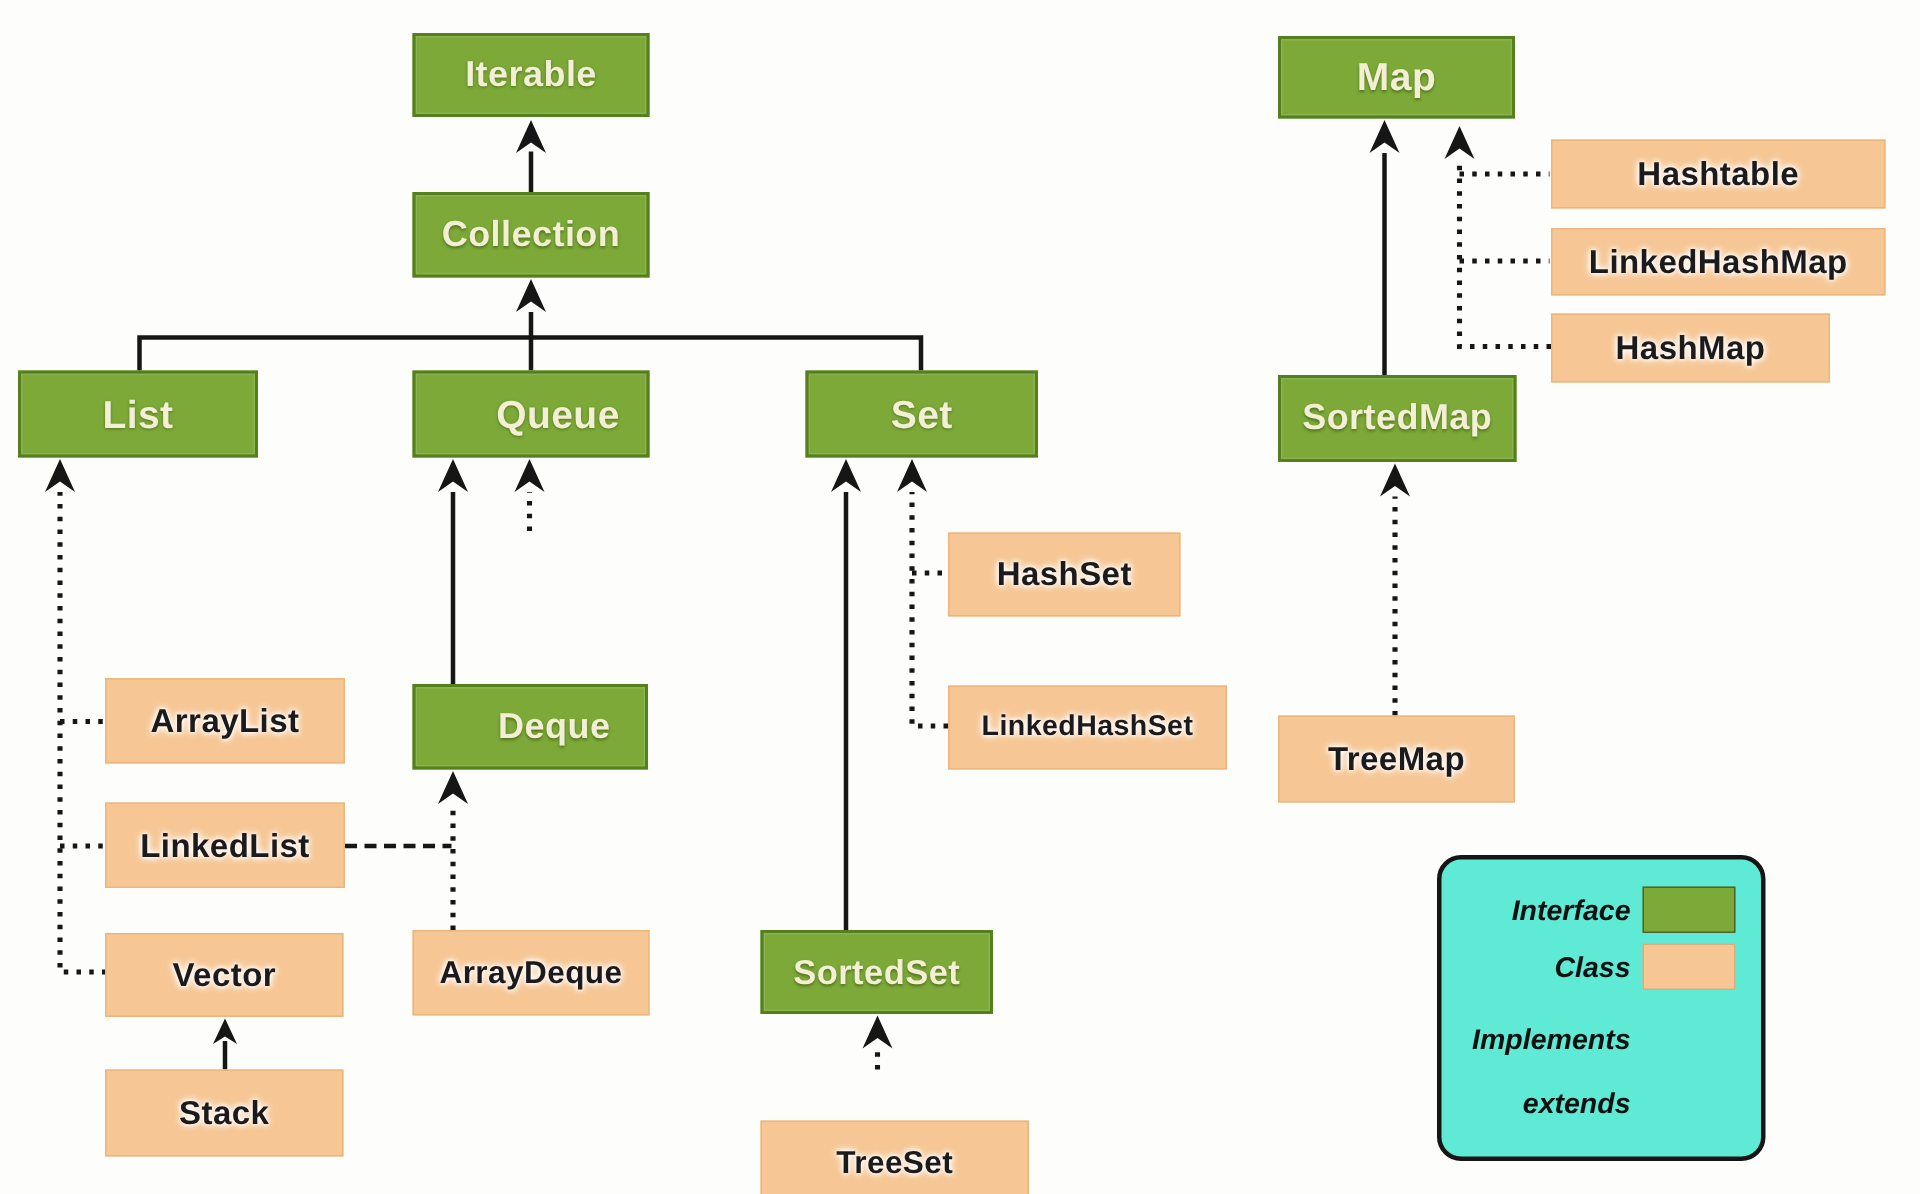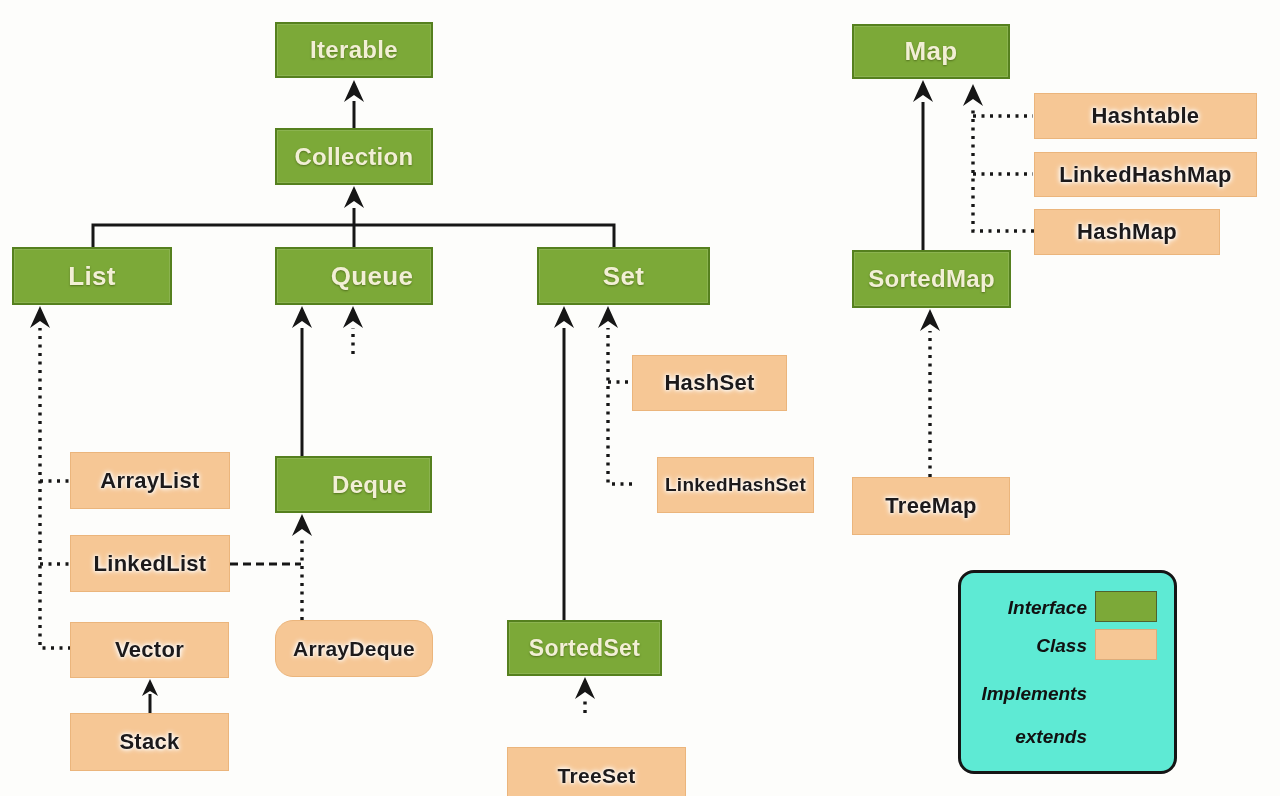--- a/index.html
+++ b/index.html
@@ -104,33 +104,33 @@
     <path class="dt" d="M1123,704 V689"></path>
     <polygon class="hd" points="1123,667 1113,689 1123,682 1133,689"></polygon>
     <path class="sl" d="M1123,753 V733"></path>
     <polygon class="hd" points="1123,711 1113,733 1123,726 1133,733"></polygon>
   </svg>
 
   <div class="node iface" style="left:275px;top:22px;width:158px;height:56px;">Iterable</div>
   <div class="node iface" style="left:275px;top:128px;width:158px;height:57px;">Collection</div>
   <div class="node iface fs26" style="left:12px;top:247px;width:160px;height:58px;">List</div>
   <div class="node iface fs26" style="left:275px;top:247px;width:158px;height:58px;padding-left:36px;">Queue</div>
-  <div class="node iface fs26" style="left:537px;top:247px;width:173px;height:58px;">Set</div>
+  <div class="node iface fs26" style="left:537px;top:247px;width:155px;height:58px;">Set</div>
   <div class="node iface fs26" style="left:852px;top:24px;width:158px;height:55px;">Map</div>
   <div class="node iface" style="left:275px;top:456px;width:157px;height:57px;padding-left:32px;">Deque</div>
   <div class="node iface fs23" style="left:507px;top:620px;width:155px;height:56px;">SortedSet</div>
   <div class="node iface" style="left:852px;top:250px;width:159px;height:58px;">SortedMap</div>
 
   <div class="node cls" style="left:70px;top:452px;width:160px;height:57px;">ArrayList</div>
   <div class="node cls" style="left:70px;top:535px;width:160px;height:57px;">LinkedList</div>
   <div class="node cls" style="left:70px;top:622px;width:159px;height:56px;">Vector</div>
   <div class="node cls" style="left:70px;top:713px;width:159px;height:58px;">Stack</div>
-  <div class="node cls fs21" style="left:275px;top:620px;width:158px;height:57px;border-radius:18px;">ArrayDeque</div>
+  <div class="node cls fs21" style="left:275px;top:620px;width:158px;height:57px;">ArrayDeque</div>
   <div class="node cls" style="left:632px;top:355px;width:155px;height:56px;">HashSet</div>
-  <div class="node cls fs19" style="left:657px;top:457px;width:157px;height:56px;">LinkedHashSet</div>
+  <div class="node cls fs19" style="left:632px;top:457px;width:186px;height:56px;">LinkedHashSet</div>
   <div class="node cls fs21" style="left:507px;top:747px;width:179px;height:58px;">TreeSet</div>
   <div class="node cls" style="left:1034px;top:93px;width:223px;height:46px;">Hashtable</div>
   <div class="node cls" style="left:1034px;top:152px;width:223px;height:45px;">LinkedHashMap</div>
   <div class="node cls" style="left:1034px;top:209px;width:186px;height:46px;">HashMap</div>
   <div class="node cls" style="left:852px;top:477px;width:158px;height:58px;">TreeMap</div>
 
   <div id="legend">
     <span class="lg-label" style="top:24px;">Interface</span>
     <span class="swatch sw-iface" style="top:18px;"></span>
     <span class="lg-label" style="top:62px;">Class</span>

